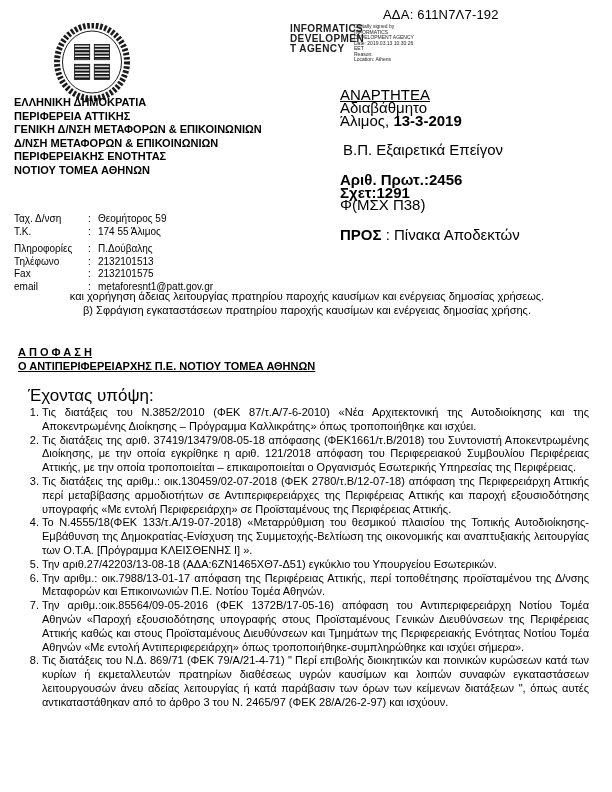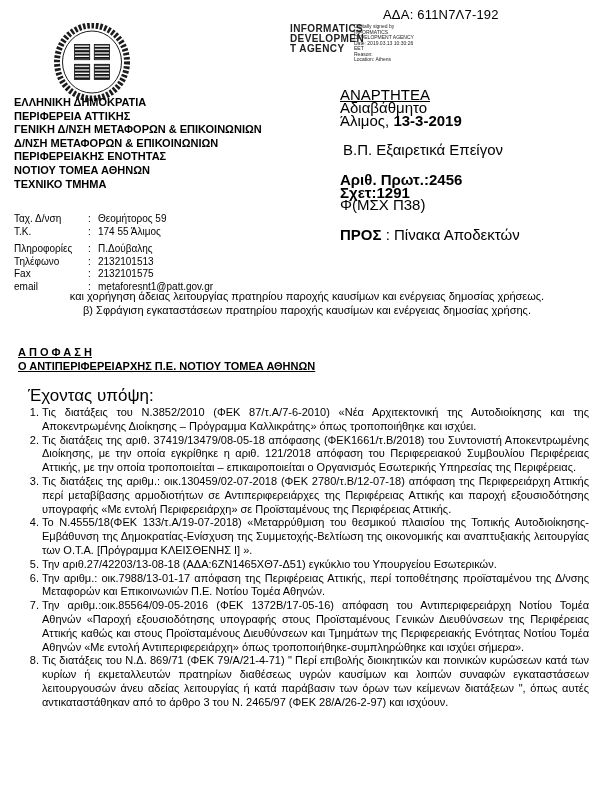--- a/index.html
+++ b/index.html
@@ -85,21 +85,20 @@
     </svg>
   </div>
 
   <div class="org">
     <div>ΕΛΛΗΝΙΚΗ ΔΗΜΟΚΡΑΤΙΑ</div>
     <div>ΠΕΡΙΦΕΡΕΙΑ ΑΤΤΙΚΗΣ</div>
     <div>ΓΕΝΙΚΗ Δ/ΝΣΗ ΜΕΤΑΦΟΡΩΝ &amp; ΕΠΙΚΟΙΝΩΝΙΩΝ</div>
     <div>Δ/ΝΣΗ ΜΕΤΑΦΟΡΩΝ &amp; ΕΠΙΚΟΙΝΩΝΙΩΝ</div>
     <div>ΠΕΡΙΦΕΡΕΙΑΚΗΣ ΕΝΟΤΗΤΑΣ</div>
     <div>ΝΟΤΙΟΥ ΤΟΜΕΑ ΑΘΗΝΩΝ</div>
-    <div>ΤΕΧΝΙΚΟ ΤΜΗΜΑ</div>
   </div>
 
   <div class="contact">
     <div class="row">
       <span class="lbl">Ταχ. Δ/νση</span>
       <span class="col">:</span>
       <span>Θεομήτορος 59</span>
     </div>
     <div class="row">
       <span class="lbl">Τ.Κ.</span>

